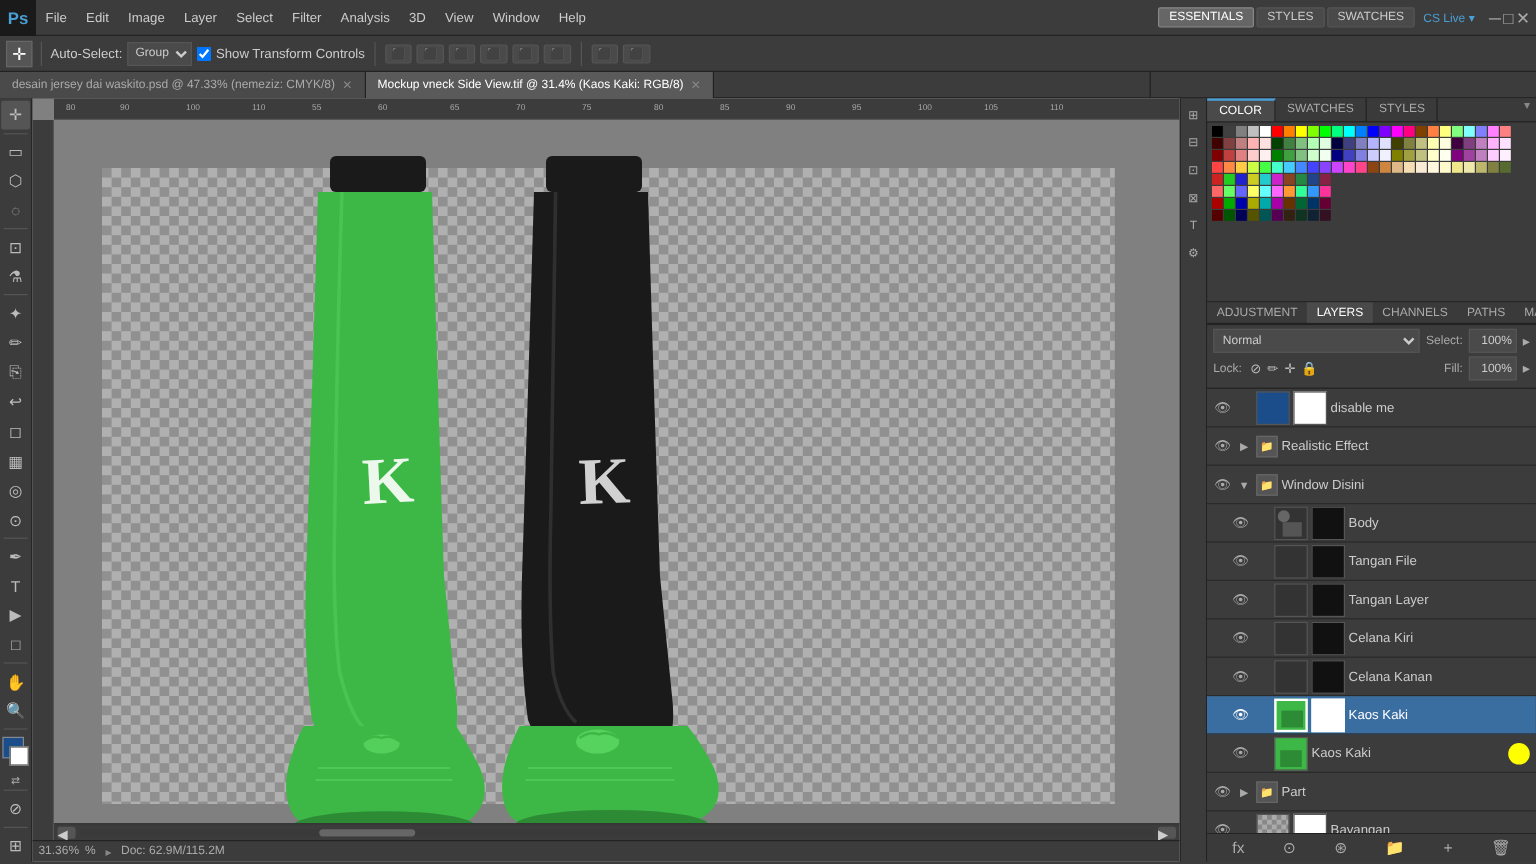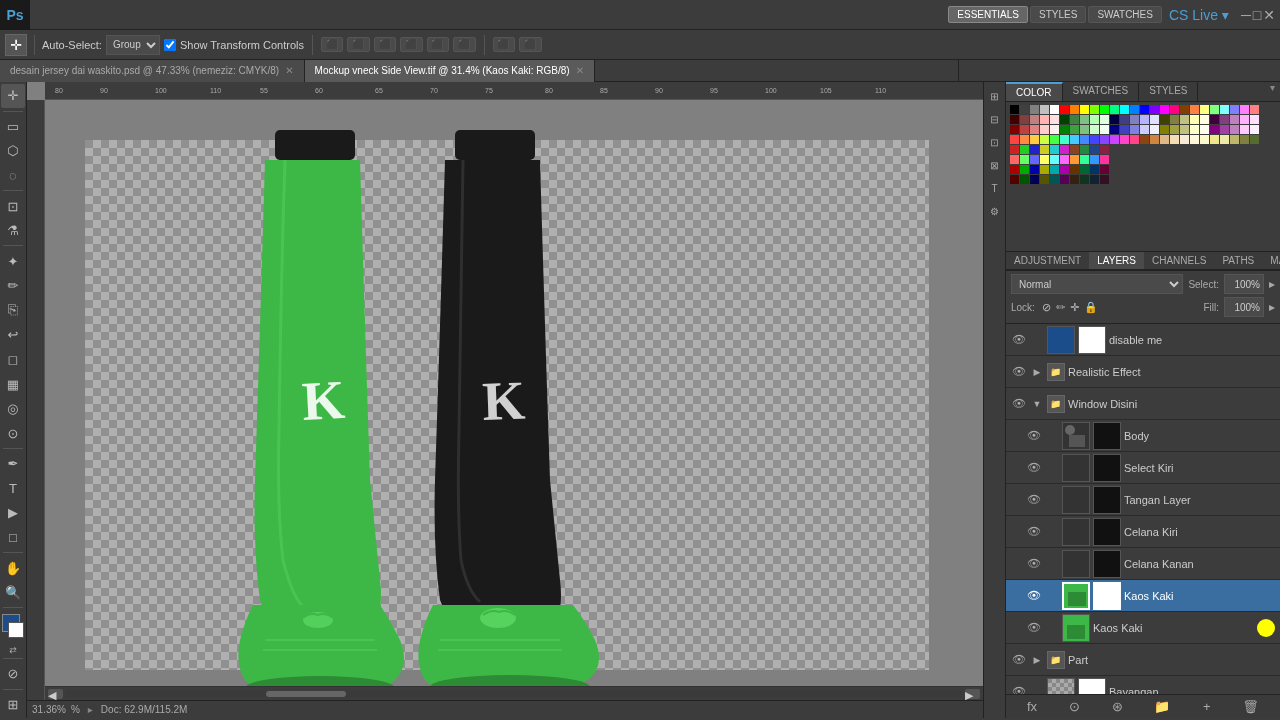--- a/index.html
+++ b/index.html
@@ -157,25 +157,38 @@
     #canvas-content {
       position: absolute; top: 40px; left: 40px; right: 40px; bottom: 30px;
       display: flex; align-items: center; justify-content: center;
     }
   </style>
 </head>
 <body>
 
 <div id="menu-bar">
   <div class="ps-logo">Ps</div>
+  <div class="menu-items">
+    <div class="menu-item">File</div>
+    <div class="menu-item">Edit</div>
+    <div class="menu-item">Image</div>
+    <div class="menu-item">Layer</div>
+    <div class="menu-item">Select</div>
+    <div class="menu-item">Filter</div>
+    <div class="menu-item">Analysis</div>
+    <div class="menu-item">3D</div>
+    <div class="menu-item">View</div>
+    <div class="menu-item">Window</div>
+    <div class="menu-item">Help</div>
+  </div>
   <div class="menu-right">
     <button class="workspace-btn active">ESSENTIALS</button>
     <button class="workspace-btn">STYLES</button>
     <button class="workspace-btn">SWATCHES</button>
-    <span style="margin-left:5px; color:#4a9fd4; font-size:14px; cursor:pointer;">CS Live ▾</span>
+    <span style="margin-left:5px; color:#4a9fd4; font-size:10px; cursor:pointer;">CS Live ▾</span>
     <span style="color:#aaa; font-size:14px; margin-left:10px; cursor:pointer;">─</span>
     <span style="color:#aaa; font-size:14px; cursor:pointer;">□</span>
     <span style="color:#aaa; font-size:14px; cursor:pointer;">✕</span>
   </div>
 </div>
 
 <div id="options-bar">
   <div style="width:22px;height:22px;background:#555;border:1px solid #666;display:flex;align-items:center;justify-content:center;color:#fff;font-size:14px;cursor:pointer;">✛</div>
   <span style="width:1px;height:20px;background:#555;margin:0 3px;display:inline-block;"></span>
   <span class="opt-label">Auto-Select:</span>
@@ -602,21 +615,21 @@
           </div>
           <div style="width:28px;height:28px;background:#111;border:1px solid #555;"></div>
           <span class="layer-name">Body</span>
         </div>
 
         <div class="layer-item" style="padding-left:20px;">
           <div class="layer-vis">👁</div>
           <div style="width:14px;"></div>
           <div style="width:28px;height:28px;background:#333;border:1px solid #555;"></div>
           <div style="width:28px;height:28px;background:#111;border:1px solid #555;"></div>
-          <span class="layer-name">Select Kiri</span>
+          <span class="layer-name">Tangan File</span>
         </div>
 
         <div class="layer-item" style="padding-left:20px;">
           <div class="layer-vis">👁</div>
           <div style="width:14px;"></div>
           <div style="width:28px;height:28px;background:#333;border:1px solid #555;"></div>
           <div style="width:28px;height:28px;background:#111;border:1px solid #555;"></div>
           <span class="layer-name">Tangan Layer</span>
         </div>
 

